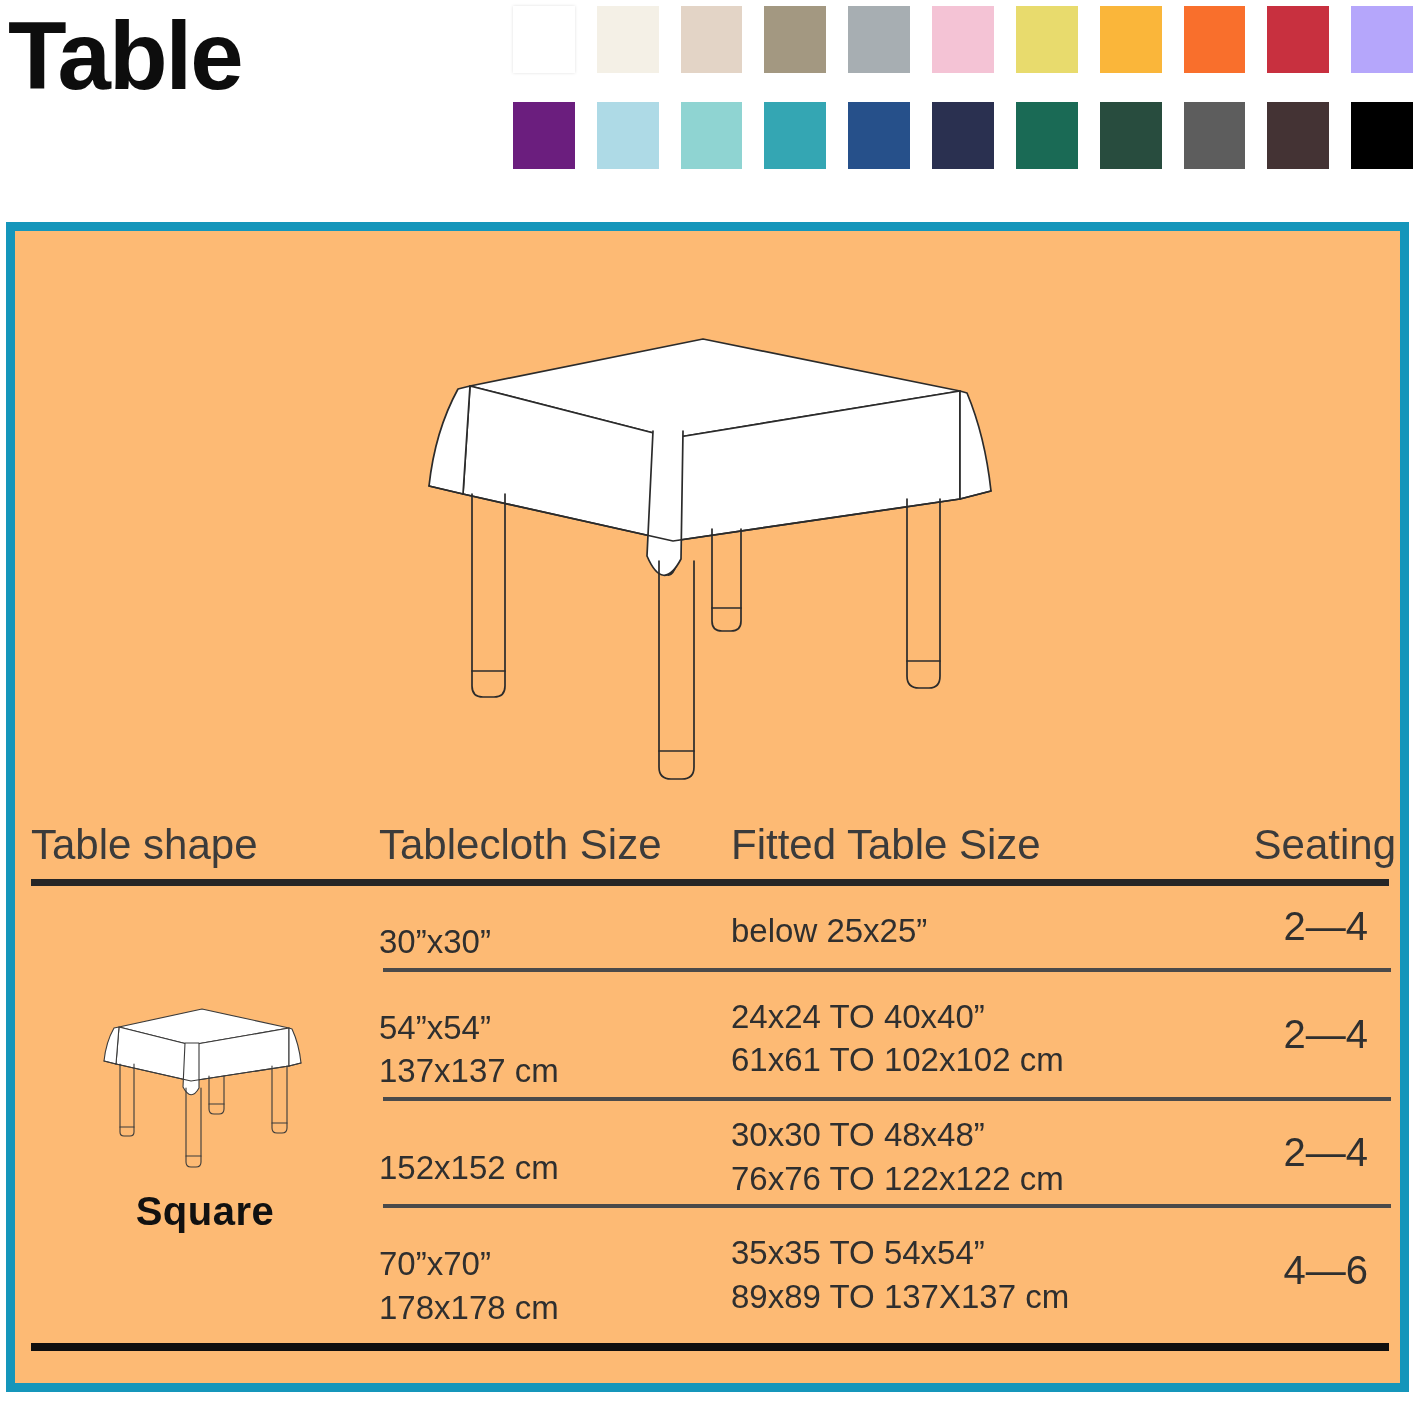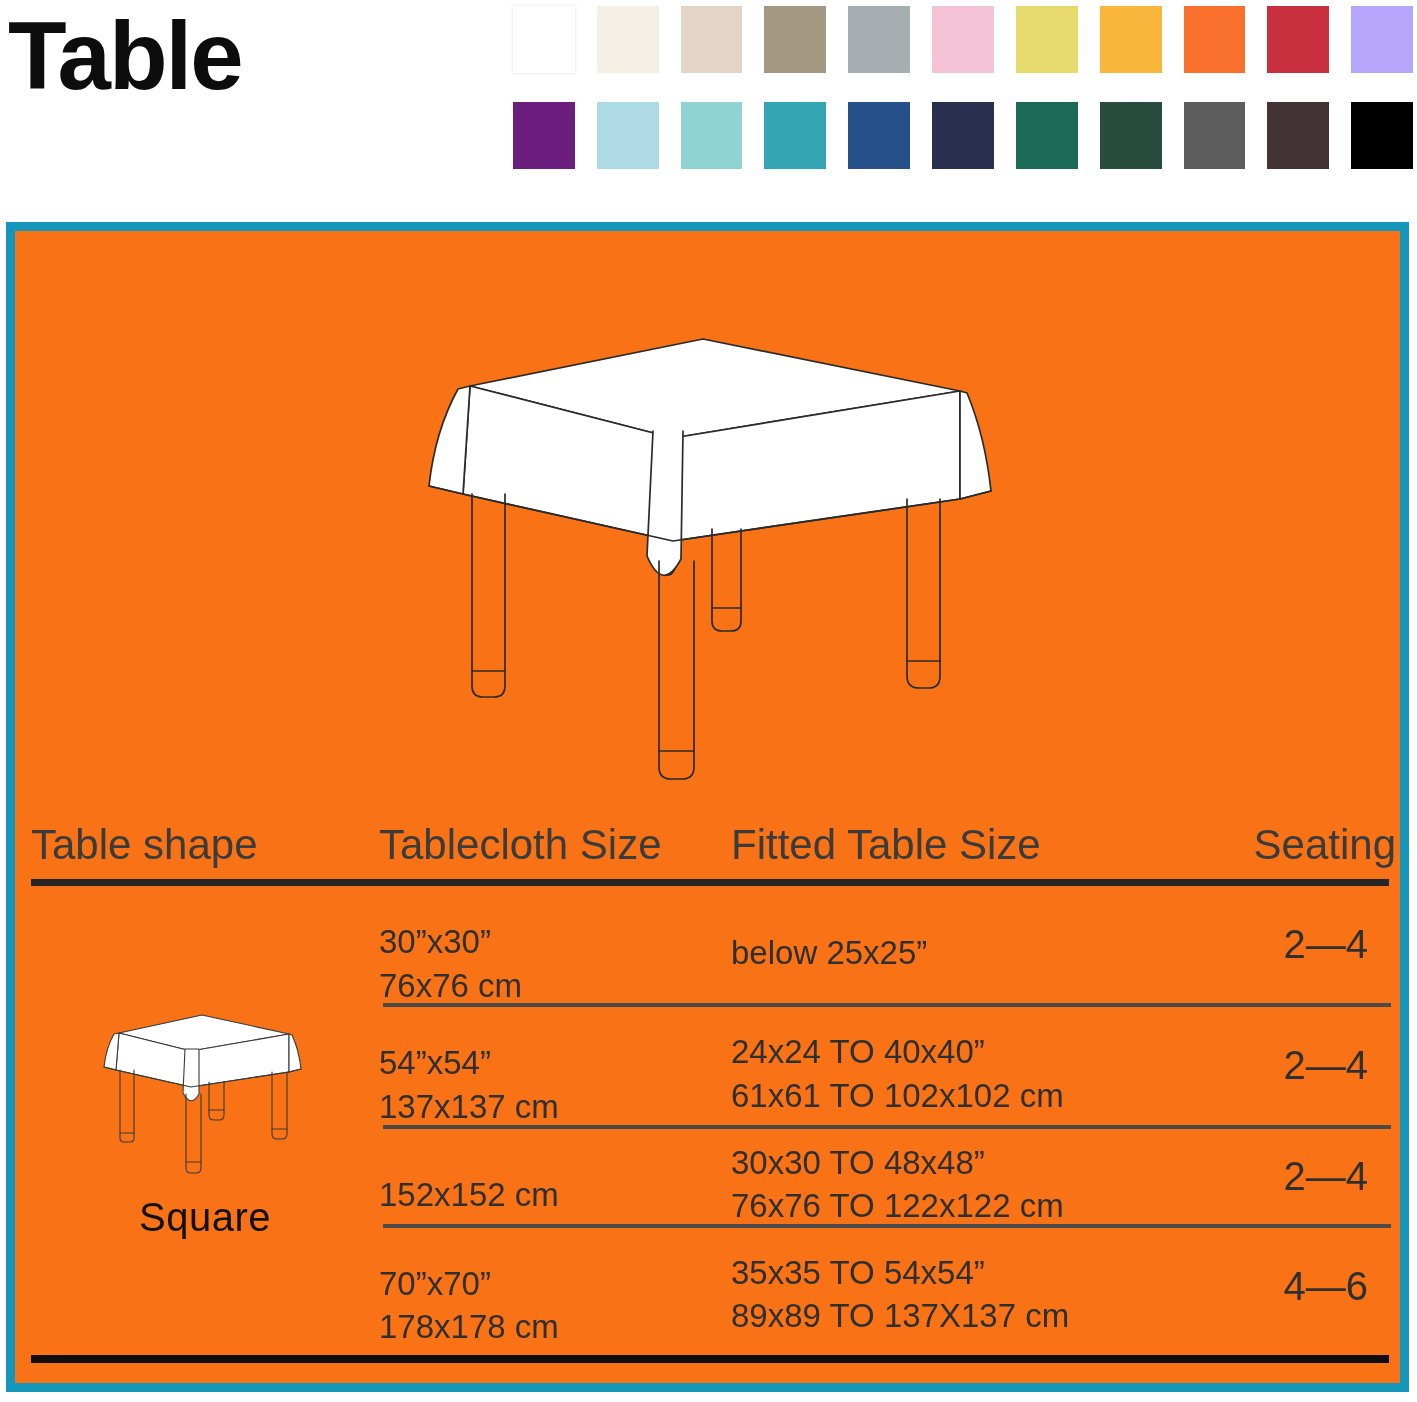--- a/index.html
+++ b/index.html
@@ -53,21 +53,21 @@
 
   
   #chart-card {
     position: absolute;
     left: 6px;
     top: 222px;
     width: 1403px;
     height: 1170px;
     box-sizing: border-box;
     border: 9px solid #1596bb;
-    background: #f97316;
+    background: #fdba74;
   }
 
   
   #hero-illustration {
     position: absolute;
     left: 400px;
     top: 100px;
     width: 600px;
     height: 470px;
   }
@@ -119,20 +119,21 @@
     position: relative;
   }
   .trow .col-shape { height: 100%; }
 
   .cell-stack {
     display: flex;
     flex-direction: column;
     justify-content: center;
     gap: 8px;
     padding-top: 8px;
+    padding-bottom: 8px;
   }
   .cell-line {
     font-size: 33px;
     color: #2f2f2f;
     line-height: 1.08;
     white-space: nowrap;
   }
   .seating-val {
     font-size: 40px;
     color: #2f2f2f;
@@ -156,21 +157,21 @@
     display: flex;
     flex-direction: column;
     align-items: center;
     justify-content: center;
     pointer-events: none;
   }
   #shape-icon { width: 215px; height: 175px; }
   #shape-icon svg { display: block; }
   #shape-label {
     font-size: 40px;
-    font-weight: normal;
+    font-weight: bold;
     color: #111111;
     margin-top: 10px;
     letter-spacing: 0.5px;
   }
 </style>
 </head>
 <body>
 
 <div id="brand-logo">Table</div>
 
@@ -271,21 +272,20 @@
             <polyline points="203,59 191,62"></polyline>
           </svg>
         </div>
         <div id="shape-label">Square</div>
       </div>
 
       <div class="trow">
         <div class="col-shape"></div>
         <div class="col-cloth cell-stack">
           <div class="cell-line">30”x30”</div>
-          <div class="cell-line">76x76  cm</div>
         </div>
         <div class="col-fitted cell-stack">
           <div class="cell-line">below 25x25”</div>
         </div>
         <div class="col-seating">
           <div class="seating-val">2—4</div>
         </div>
       </div>
       <div class="rule-row"></div>
 

